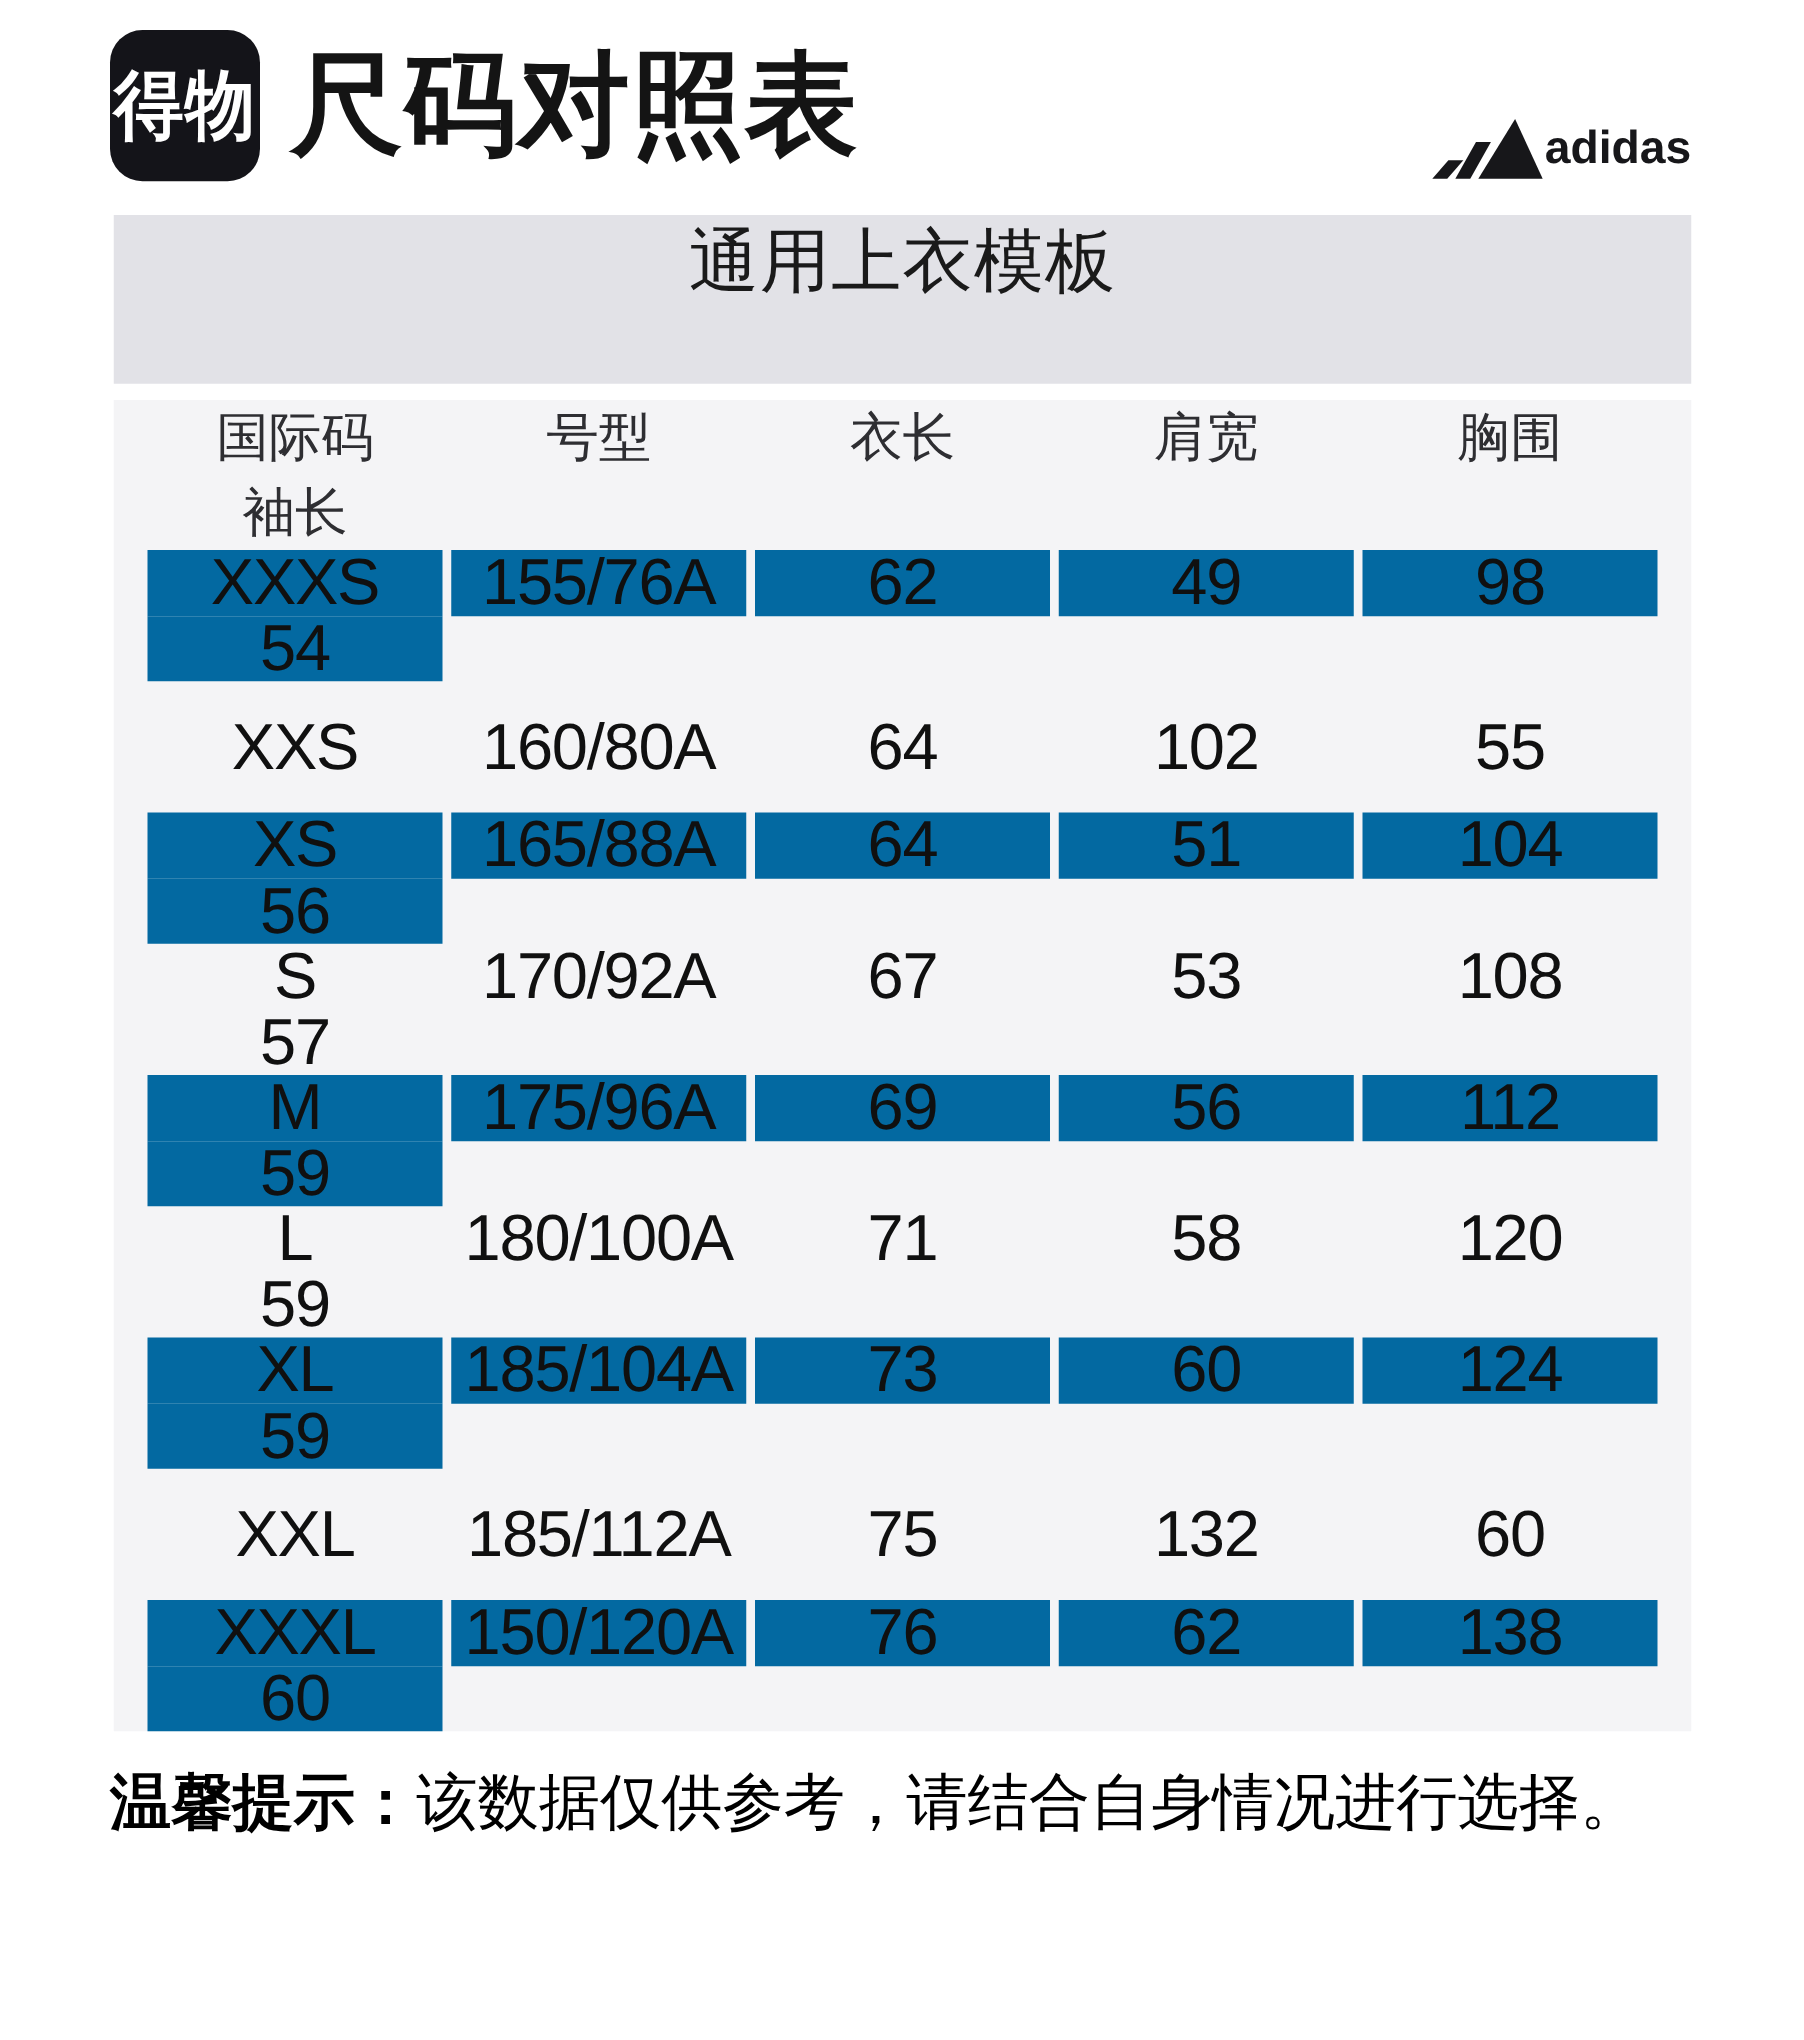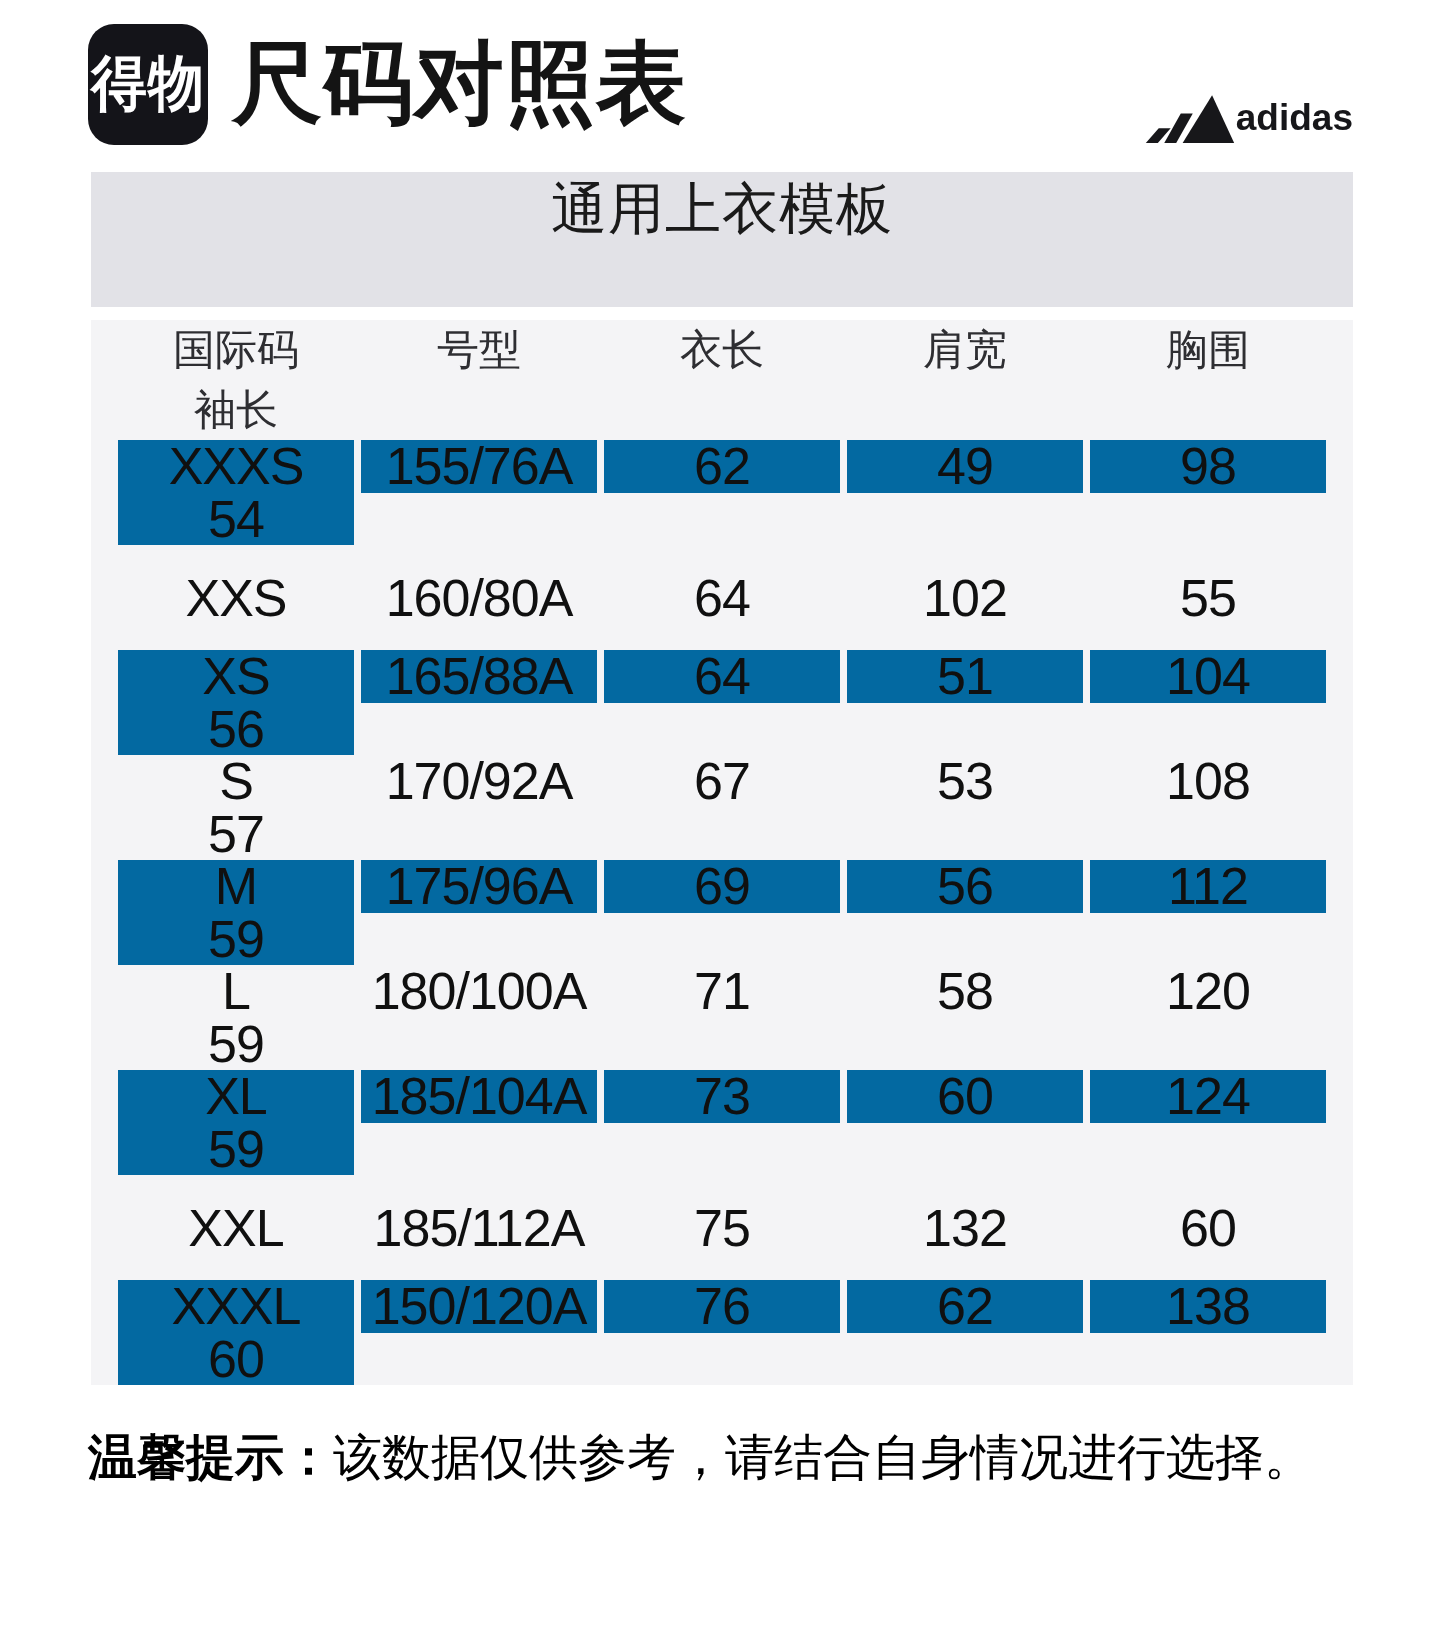--- a/index.html
+++ b/index.html
@@ -96,21 +96,21 @@
   }
   .header-row .cell {
     font-size:42px;
     letter-spacing:0;
     color:#2e2e32;
   }
   .t-row.white .cell { background:#0369a1; }
 
   
   .footer-note {
-    margin:40px 90px 0 88px;
+    margin:24px 90px 0 88px;
     font-size:49px;
     color:#000000;
     white-space:nowrap;
   }
   .footer-note .bold { font-weight:bold; }
 </style>
 </head>
 <body>
 
 <div class="top-header">

